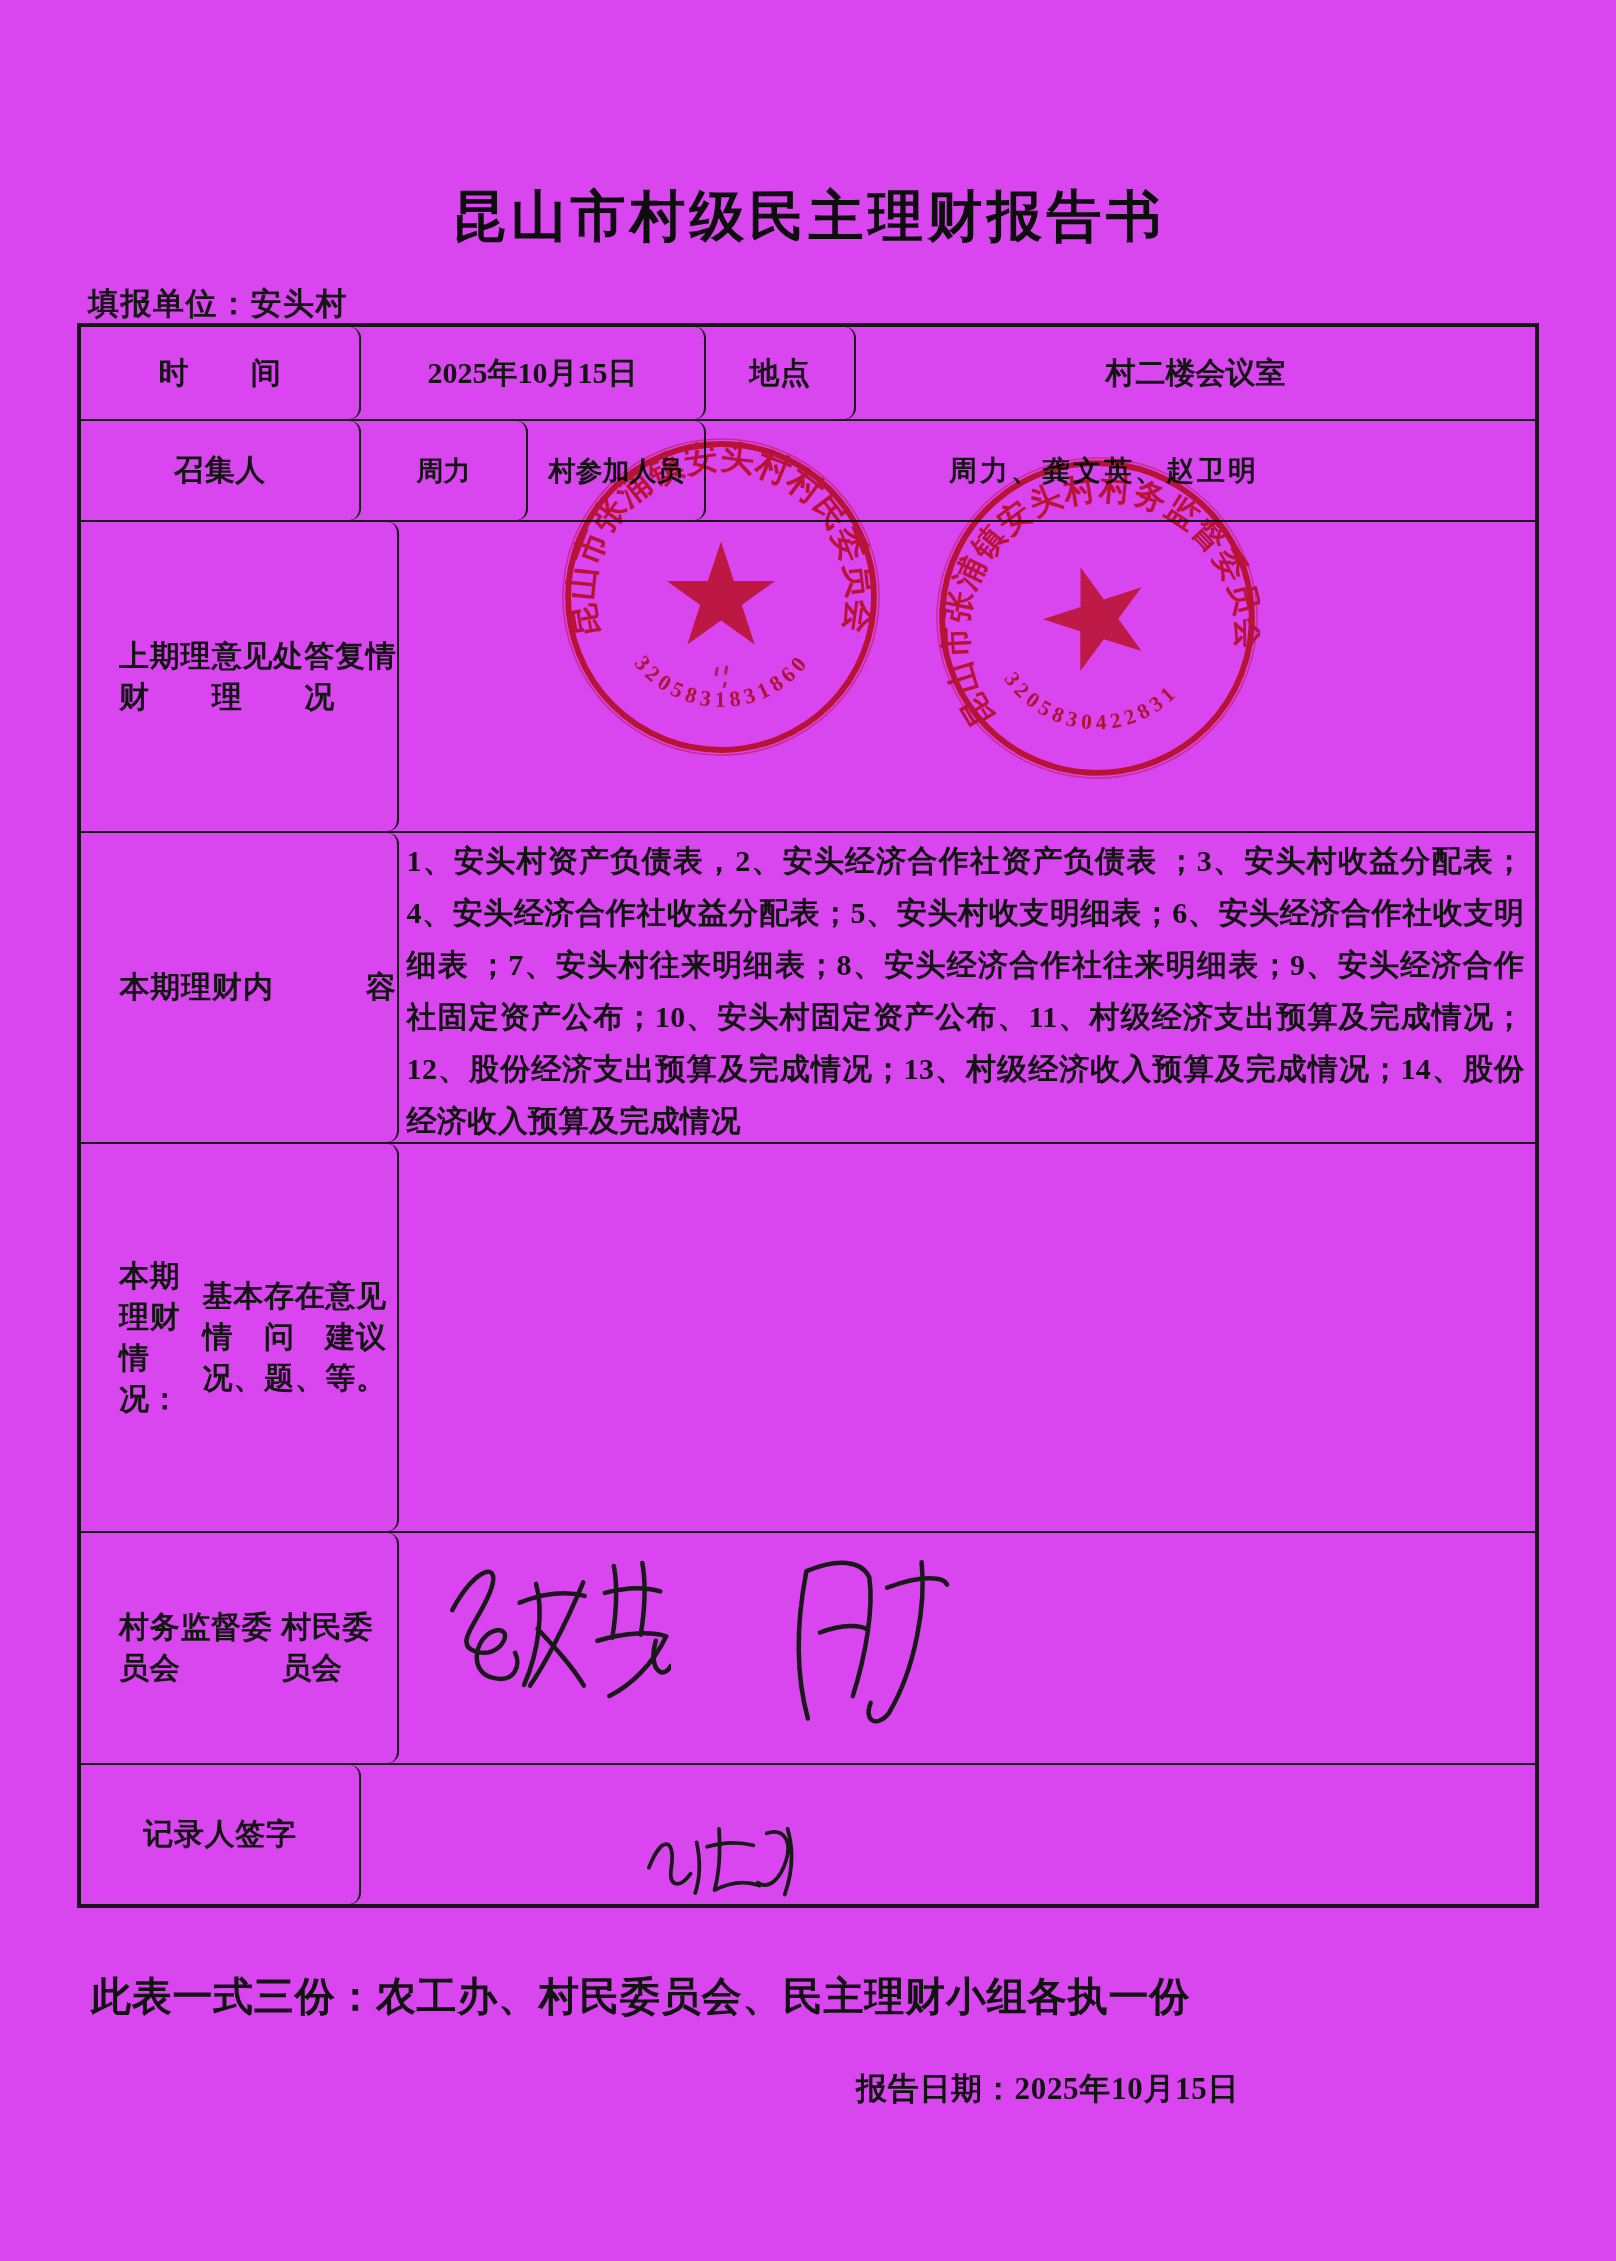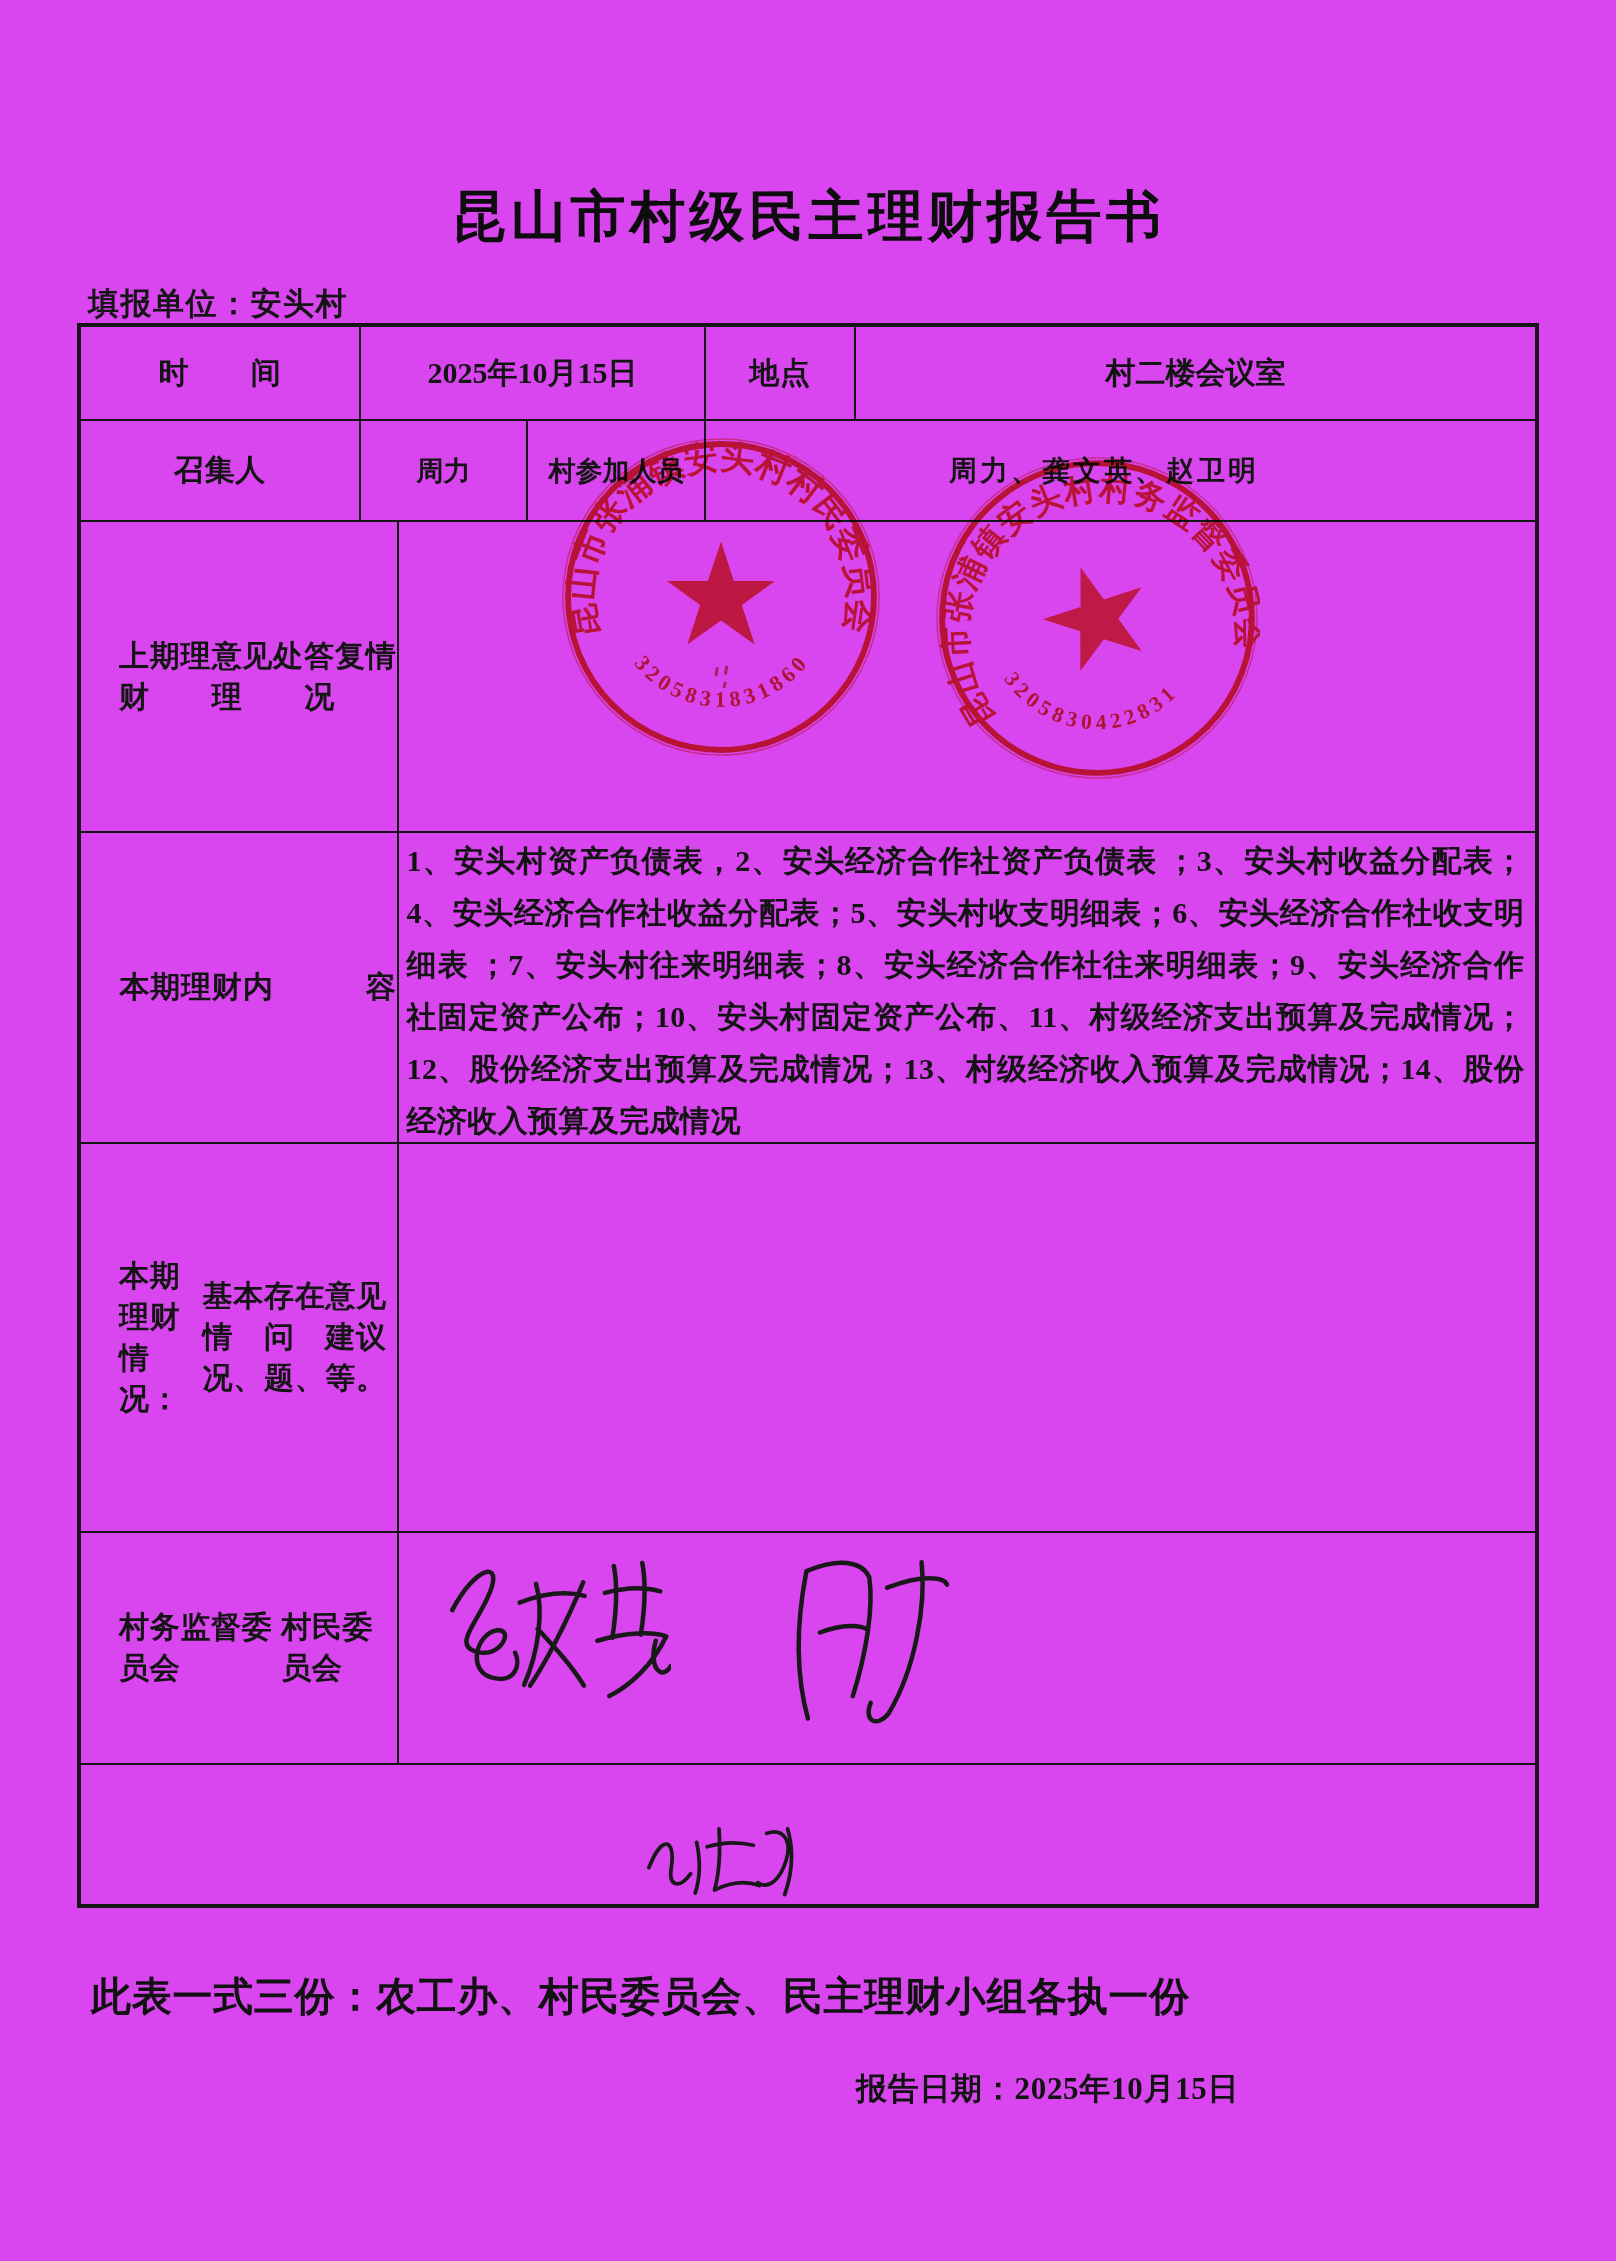--- a/index.html
+++ b/index.html
@@ -18,21 +18,21 @@
     font-size:31px; font-weight:bold; letter-spacing:1.5px;
     font-family:"Liberation Sans", sans-serif; color:#151515;
   }
 
   .report-table{
     position:absolute; left:77px; top:323px; width:1462px;
     border:4.5px solid #161616; background:transparent;
   }
   .trow{ display:flex; width:100%; border-bottom:2.2px solid #161616; }
   .trow:last-child{ border-bottom:none; }
-  .tcell{ border-right:2.2px solid #161616; display:flex; align-items:center; justify-content:center; position:relative; }
+  .tcell{ border-right:2.2px solid #161616; display:flex; align-items:center; justify-content:center; position:relative;border-radius:11px; }
   .tcell:last-child{ border-right:none; }
 
   .lbl{ font-family:"Liberation Sans", sans-serif; font-weight:bold; font-size:30px; color:#141414; letter-spacing:0.7px; }
   .val{ font-family:"Liberation Serif", serif; font-weight:bold; font-size:30px; color:#141414; }
 
   .r1{ height:94px; }
   .r2{ height:101px; }
   .r3{ height:311px; }
   .r4{ height:311px; }
   .r5{ height:389px; }
@@ -148,20 +148,23 @@
 
     <div class="trow r6">
       <div class="tcell w-label stackcell">
         <span class="lbl line">村务监督委员会</span>
         <span class="lbl line">村民委员会</span>
       </div>
       <div class="tcell w-rest"></div>
     </div>
 
     <div class="trow r7">
+      <div class="tcell w-label">
+        <span class="lbl">记录人签字</span>
+      </div>
       <div class="tcell w-rest"></div>
     </div>
 
   </div>
 
   <div class="stamp" style="left:560px; top:428px; width:322px; height:338px;">
     <svg width="322" height="338" viewBox="0 0 440 452">
       <defs>
         <path id="s1arc" d="M 52.7 277.1 A 175 175 0 1 1 387.3 277.1"></path>
         <path id="s1num" d="M 97 312 A 150 150 0 0 0 343 312"></path>

